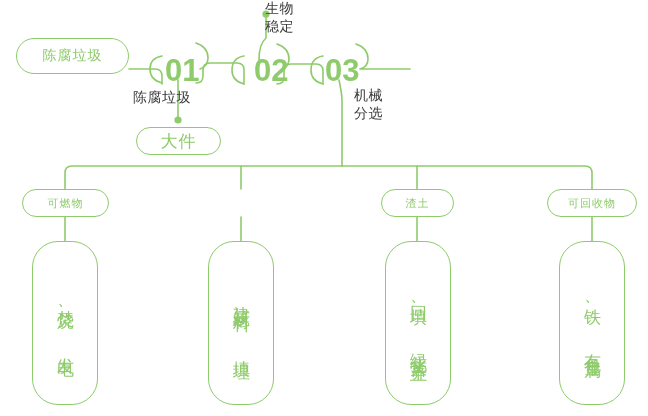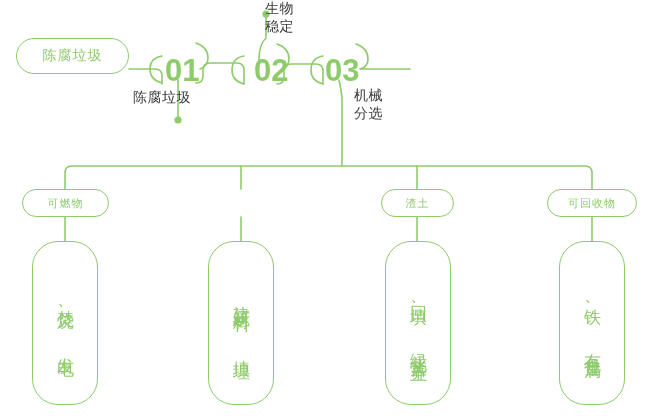--- a/index.html
+++ b/index.html
@@ -165,20 +165,21 @@
   <div class="stage-num n01">01</div>
   <div class="stage-num n02">02</div>
   <div class="stage-num n03">03</div>
 
   <div class="anno anno-bulky">陈腐垃圾</div>
   <div class="anno anno-bio">生物
 稳定</div>
   <div class="anno anno-mech">机械
 分选</div>
 
+  <div class="pill pill-bulky">大件</div>
 
   <div class="pill pill-cat c0">可燃物</div>
   <div class="pill pill-cat c2">渣土</div>
   <div class="pill pill-cat c3">可回收物</div>
 
   <div class="obox b0">
     <span class="vtext">焚烧、 发电</span>
   </div>
   <div class="obox b1">
     <span class="vtext">建筑材料、 填埋</span>

